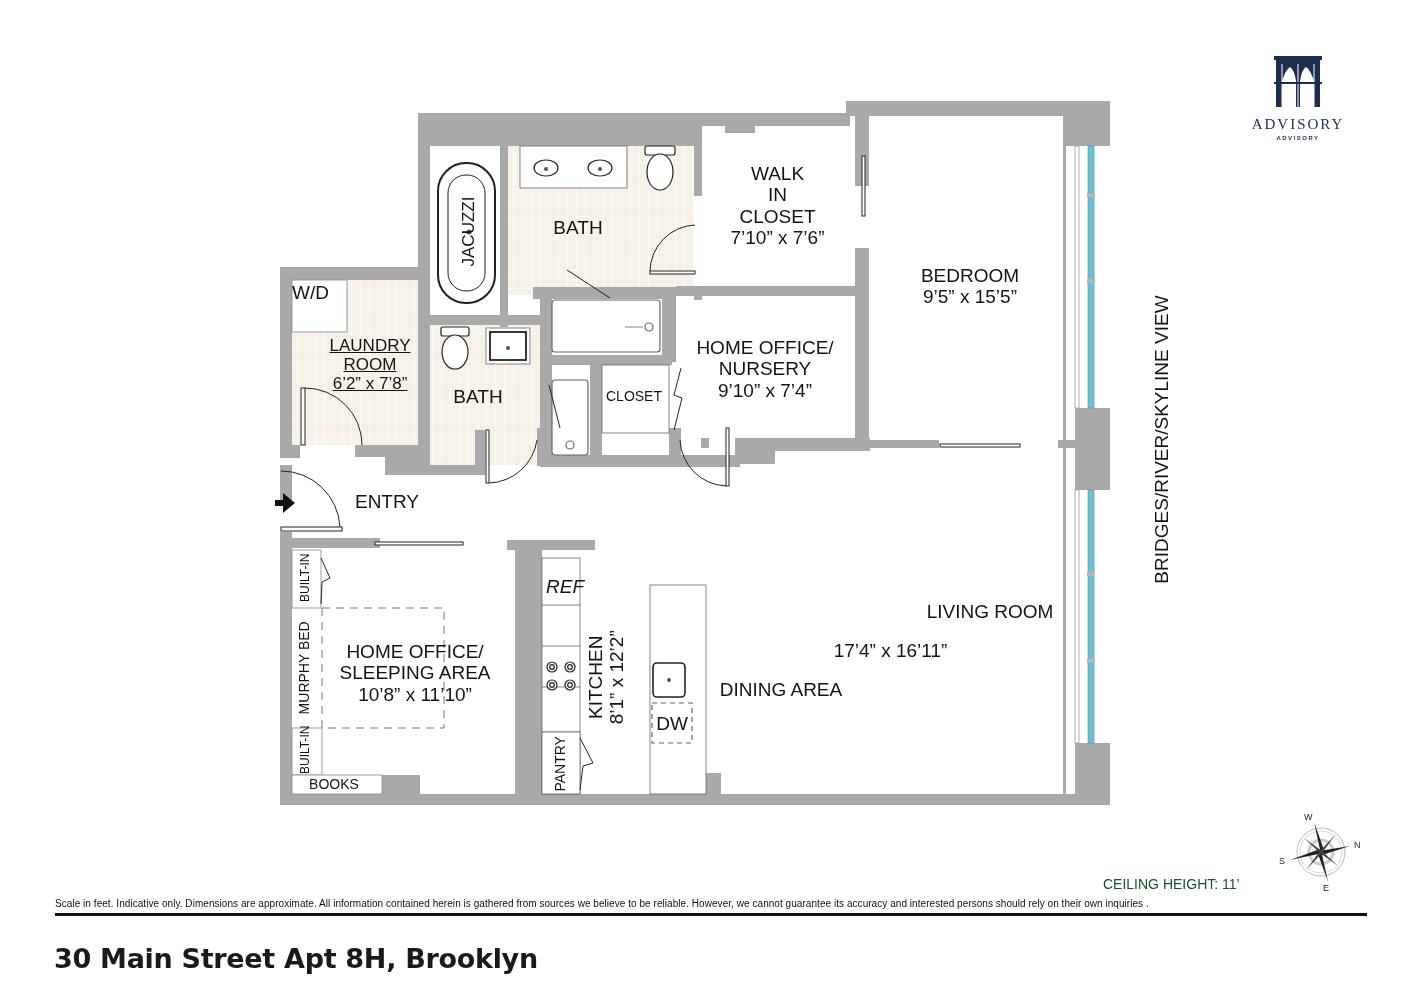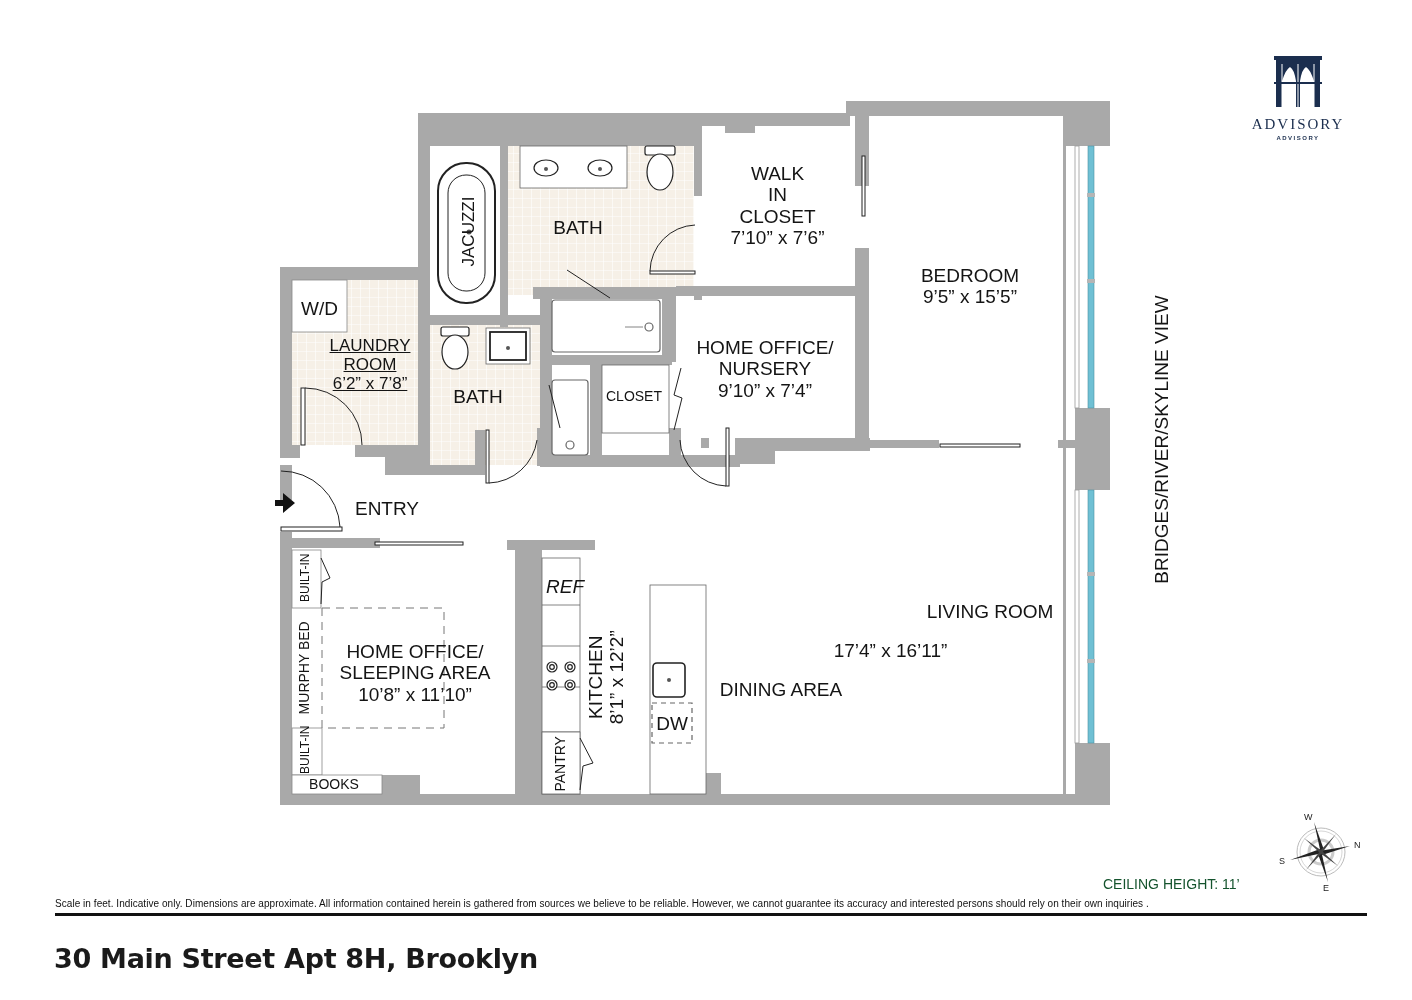--- a/index.html
+++ b/index.html
@@ -218,37 +218,37 @@
 </div>
 
 <div class="lbl lbl-lg" style="left:548px;top:217px;width:60px;">BATH</div>
 <div class="lbl lbl-md vert" style="left:424px;top:222px;width:90px;">JACUZZI</div>
 
 <div class="lbl lbl-lg" style="left:900px;top:265px;width:140px;">
   <div>BEDROOM</div>
   <div>9’5” x 15’5”</div>
 </div>
 
-<div class="lbl lbl-lg" style="left:292px;top:298px;width:55px;">W/D</div>
+<div class="lbl lbl-lg" style="left:292px;top:282px;width:34px;text-align:right;">W/D</div>
 <div class="lbl lbl-md" style="left:320px;top:336px;width:100px;text-decoration:underline;">
   <div>LAUNDRY</div>
   <div>ROOM</div>
   <div>6’2” x 7’8”</div>
 </div>
 
 <div class="lbl lbl-lg" style="left:448px;top:386px;width:60px;">BATH</div>
 <div class="lbl lbl-sm" style="left:602px;top:389px;width:64px;">CLOSET</div>
 
 <div class="lbl lbl-lg" style="left:690px;top:337px;width:150px;">
   <div>HOME OFFICE/</div>
   <div>NURSERY</div>
   <div>9’10” x 7’4”</div>
 </div>
 
-<div class="lbl lbl-lg" style="left:352px;top:491px;width:70px;margin-top:7px;">ENTRY</div>
+<div class="lbl lbl-lg" style="left:352px;top:491px;width:70px;">ENTRY</div>
 
 <div class="lbl lbl-xs vert" style="left:276px;top:571px;width:60px;">BUILT-IN</div>
 <div class="lbl lbl-sm vert" style="left:257px;top:660px;width:95px;">MURPHY BED</div>
 <div class="lbl lbl-xs vert" style="left:277px;top:743px;width:58px;">BUILT-IN</div>
 <div class="lbl lbl-sm" style="left:294px;top:777px;width:80px;">BOOKS</div>
 
 <div class="lbl lbl-lg" style="left:330px;top:641px;width:170px;">
   <div>HOME OFFICE/</div>
   <div>SLEEPING AREA</div>
   <div>10’8” x 11’10”</div>

